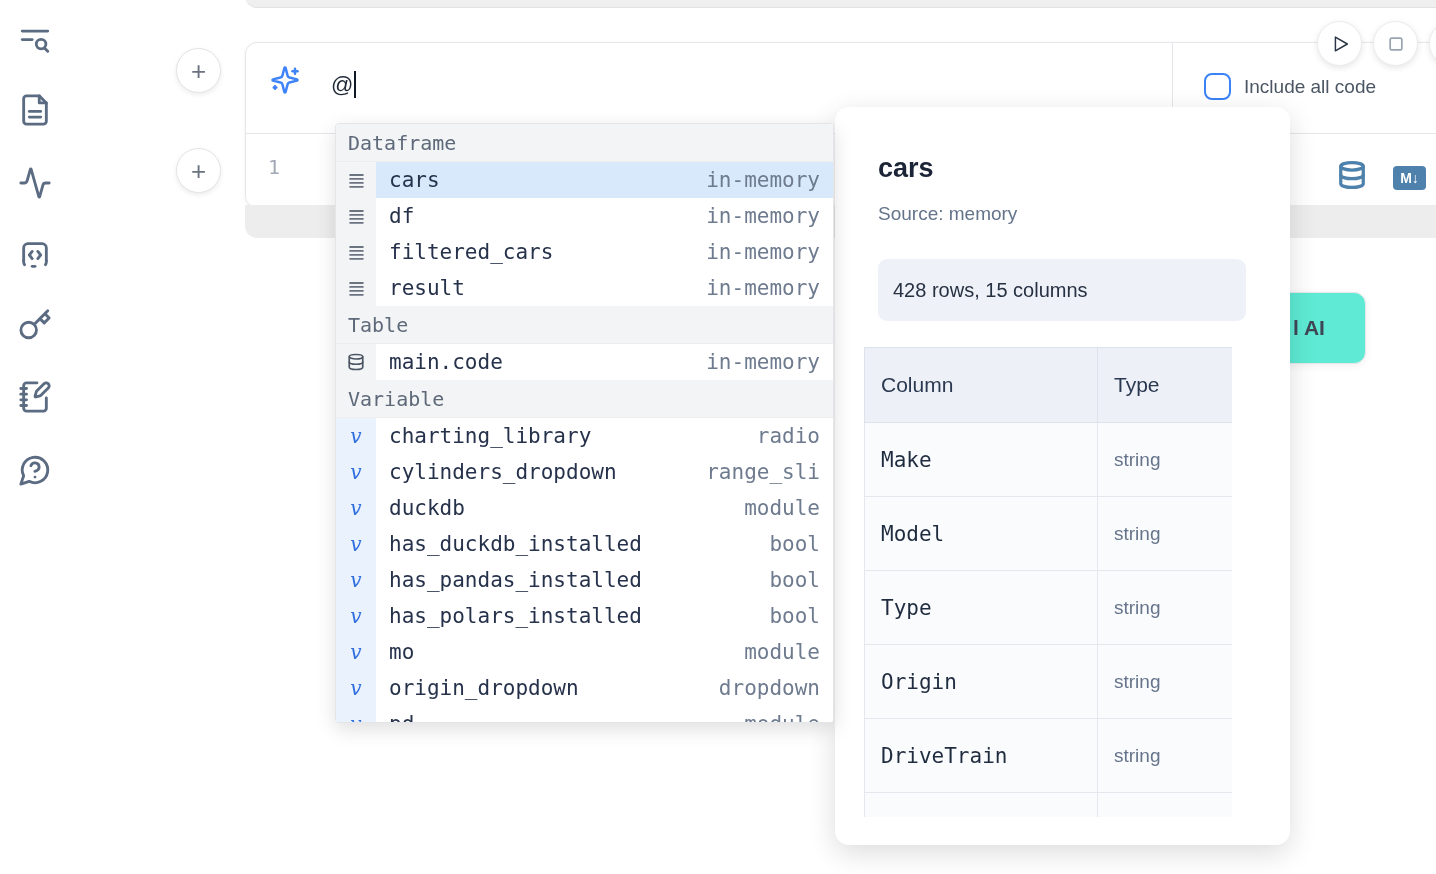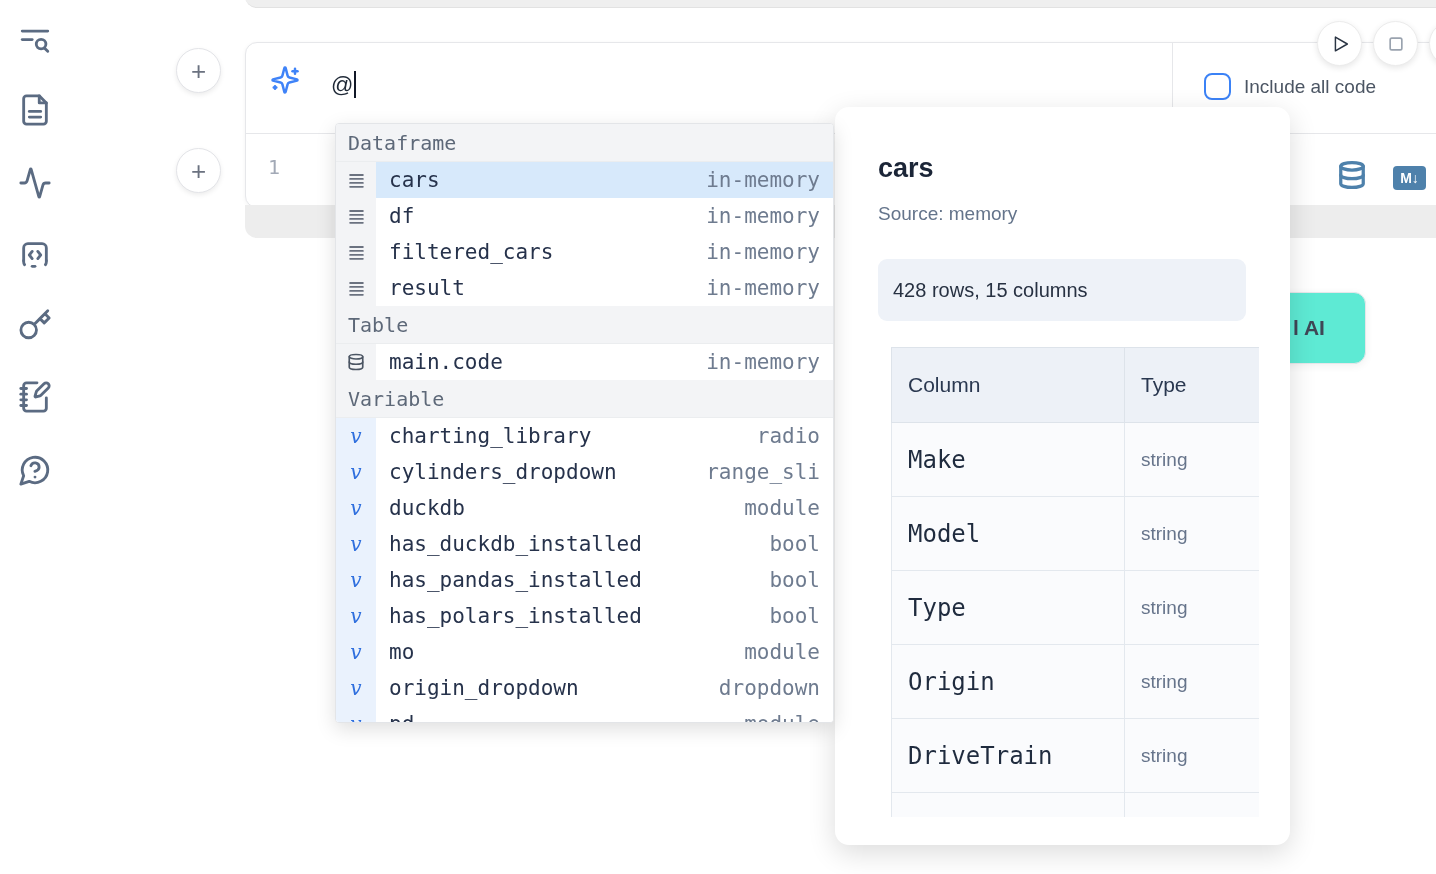--- a/index.html
+++ b/index.html
@@ -77,26 +77,26 @@
   .var-glyph { font-family:"DejaVu Serif", serif; font-style:italic; font-size:20px; color:#2f6fde; }
 
   
   .panel { position:absolute; left:835px; top:107px; width:455px; height:738px; background:#fff;
            border-radius:14px; box-shadow:0 8px 28px rgba(0,0,0,.14); z-index:4; }
   .panel-title { position:absolute; left:43px; top:46px; font-size:27px; font-weight:bold; color:#1b2537; }
   .panel-source { position:absolute; left:43px; top:96px; font-size:19px; color:#64748b; }
   .shape-pill { position:absolute; left:43px; top:152px; width:368px; height:62px; background:#eef2f8;
                 border-radius:9px; display:flex; align-items:center; padding-left:15px;
                 font-size:20px; color:#273142; }
-  .schema-wrap { position:absolute; left:56px; top:240px; width:368px; height:470px; overflow:hidden; }
+  .schema-wrap { position:absolute; left:29px; top:240px; width:368px; height:470px; overflow:hidden; }
   .schema { width:100%; border-collapse:collapse; table-layout:fixed; }
   .schema th { height:75px; background:#edf1f7; font-weight:normal; font-size:21px; color:#2a3850;
                text-align:left; padding-left:16px; border:1px solid #dde3ea; }
   .schema td { height:74px; background:#fafbfd; border:1px solid #e3e8ee; padding-left:16px; }
-  .schema td.colname { font-family:"DejaVu Sans Mono", monospace; font-size:24px; color:#1f2b3e; }
+  .schema td.colname { font-family:"DejaVu Sans Mono", monospace; font-size:21px; color:#1f2b3e; }
   .schema td.coltype { font-size:19px; color:#66748b; }
   .schema col.c1 { width:233px; } .schema col.c2 { width:135px; }
 </style>
 </head>
 <body>
 
 <div id="canvas">
 
   <div class="prev-strip"></div>
 

